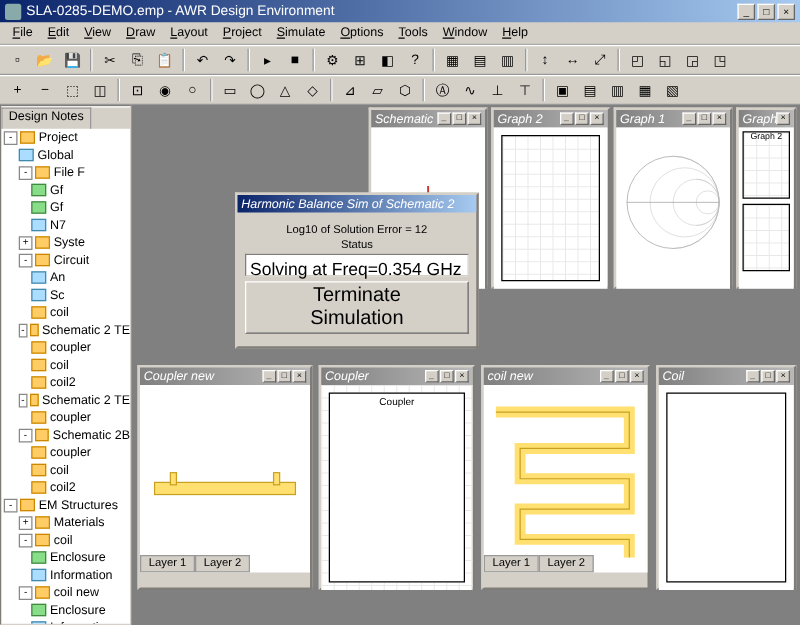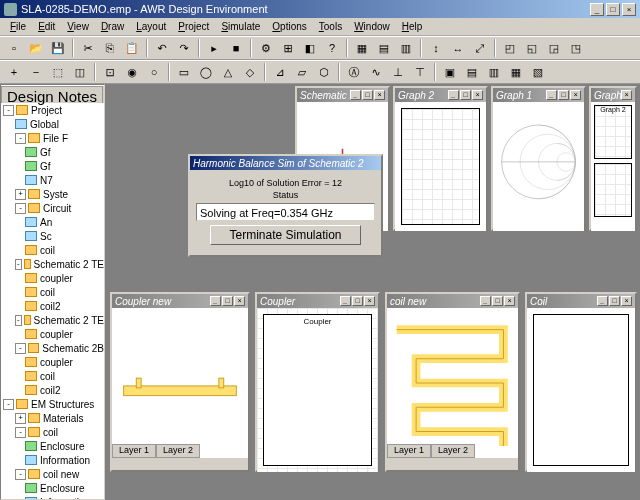--- a/index.html
+++ b/index.html
@@ -11,43 +11,43 @@
 .titlebar-btn { width: 14px; height: 13px; background: #d4d0c8; border: 1px solid #fff; border-right-color: #666; border-bottom-color: #666; font-size: 8px; text-align: center; line-height: 11px; color: #000; }
 .menubar { height: 18px; background: #d4d0c8; display: flex; align-items: center; padding: 0 4px; border-bottom: 1px solid #aaa; }
 .menuitem { padding: 2px 6px; cursor: default; }
 .menuitem:first-letter { text-decoration: underline; }
 .toolbar { height: 24px; background: #d4d0c8; border-bottom: 1px solid #999; border-top: 1px solid #fff; display: flex; align-items: center; padding: 0 4px; gap: 2px; overflow: hidden; }
 .tb-btn { width: 20px; height: 20px; border: 1px solid #d4d0c8; display: flex; align-items: center; justify-content: center; font-size: 11px; }
 .tb-sep { width: 2px; height: 18px; border-left: 1px solid #999; border-right: 1px solid #fff; margin: 0 2px; }
 .main { display: flex; height: 416px; }
 .tree { width: 105px; background: #fff; border: 1px inset #d4d0c8; overflow: hidden; font-size: 10px; }
 .tree-tabs { height: 18px; display: flex; background: #d4d0c8; border-top: 1px solid #fff; }
-.tree-tab { padding: 1px 5px; border: 1px solid #999; border-bottom: none; font-size: 15px; }
+.tree-tab { padding: 1px 5px; border: 1px solid #999; border-bottom: none; font-size: 10px; }
 .tree-row { display: flex; align-items: center; height: 14px; white-space: nowrap; }
 .tree-toggle { width: 11px; height: 11px; border: 1px solid #888; margin-right: 2px; font-size: 8px; text-align: center; line-height: 8px; background: #fff; }
 .tree-icon { width: 12px; height: 10px; background: #fc6; margin-right: 3px; border: 1px solid #c80; }
 .tree-icon.gr { background: #8d8; border-color: #484; }
 .tree-icon.bl { background: #adf; border-color: #48a; }
 .tr1 { padding-left: 2px; } .tr2 { padding-left: 14px; } .tr3 { padding-left: 24px; }
 .mdi { flex: 1; background: #808080; position: relative; overflow: hidden; }
 .win { position: absolute; background: #d4d0c8; border: 2px outset #d4d0c8; }
 .win-title { height: 14px; background: linear-gradient(to right, #808080, #b8b8b8); color: #fff; display: flex; align-items: center; padding: 0 3px; font-size: 10px; font-style: italic; }
 .win-title.active { background: linear-gradient(to right, #0a246a, #a6caf0); }
 .win-title-text { flex: 1; white-space: nowrap; overflow: hidden; }
 .win-btns { display: flex; gap: 1px; }
 .win-btn { width: 11px; height: 10px; background: #d4d0c8; border: 1px solid #fff; border-right-color: #666; border-bottom-color: #666; font-size: 7px; text-align: center; line-height: 8px; color: #000; }
 .win-body { background: #fff; position: relative; overflow: hidden; }
 .dialog { position: absolute; left: 83px; top: 70px; width: 195px; background: #d4d0c8; border: 2px outset #d4d0c8; z-index: 100; }
 .dlg-body { padding: 6px; font-size: 9px; }
 .dlg-graph { height: 40px; border: 1px inset #d4d0c8; background: #fff; margin: 3px 0; position: relative; }
 .dlg-graph svg { width: 100%; height: 100%; }
 .dlg-label { text-align: center; font-size: 9px; margin: 2px 0; }
 .dlg-yaxis { position: absolute; left: 2px; font-size: 8px; }
-.dlg-status-box { border: 1px inset #d4d0c8; background: #fff; padding: 3px; margin: 3px 0; height: 18px; font-size: 11px; }
-.dlg-btn { display: block; margin: 4px auto 4px; padding: 2px 18px; border: 1px solid #fff; border-right-color: #666; border-bottom-color: #666; background: #d4d0c8; font-size: 12px; }
+.dlg-status-box { border: 1px inset #d4d0c8; background: #fff; padding: 3px; margin: 3px 0; height: 18px; font-size: 14px; }
+.dlg-btn { display: block; margin: 4px auto 4px; padding: 2px 18px; border: 1px solid #fff; border-right-color: #666; border-bottom-color: #666; background: #d4d0c8; font-size: 16px; }
 .smith svg { width: 100%; height: 100%; }
 .grid-bg { background-image: linear-gradient(#e8e8e8 1px, transparent 1px), linear-gradient(90deg, #e8e8e8 1px, transparent 1px); background-size: 10px 10px; }
 .layer-tabs { position: absolute; bottom: 0; left: 0; height: 14px; display: flex; font-size: 9px; }
 .layer-tab { padding: 0 6px; border: 1px solid #999; background: #d4d0c8; }
 </style>
 </head>
 <body>
 
 <div class="titlebar">
   <div class="titlebar-icon"></div>

